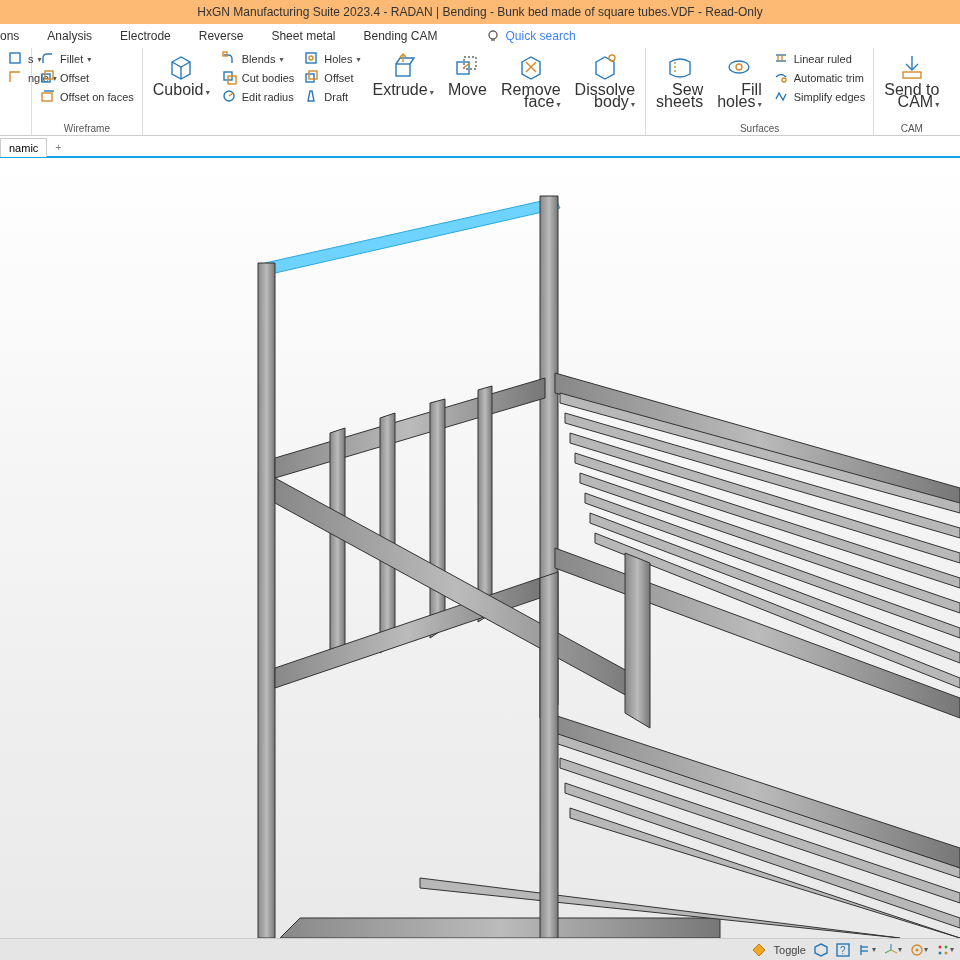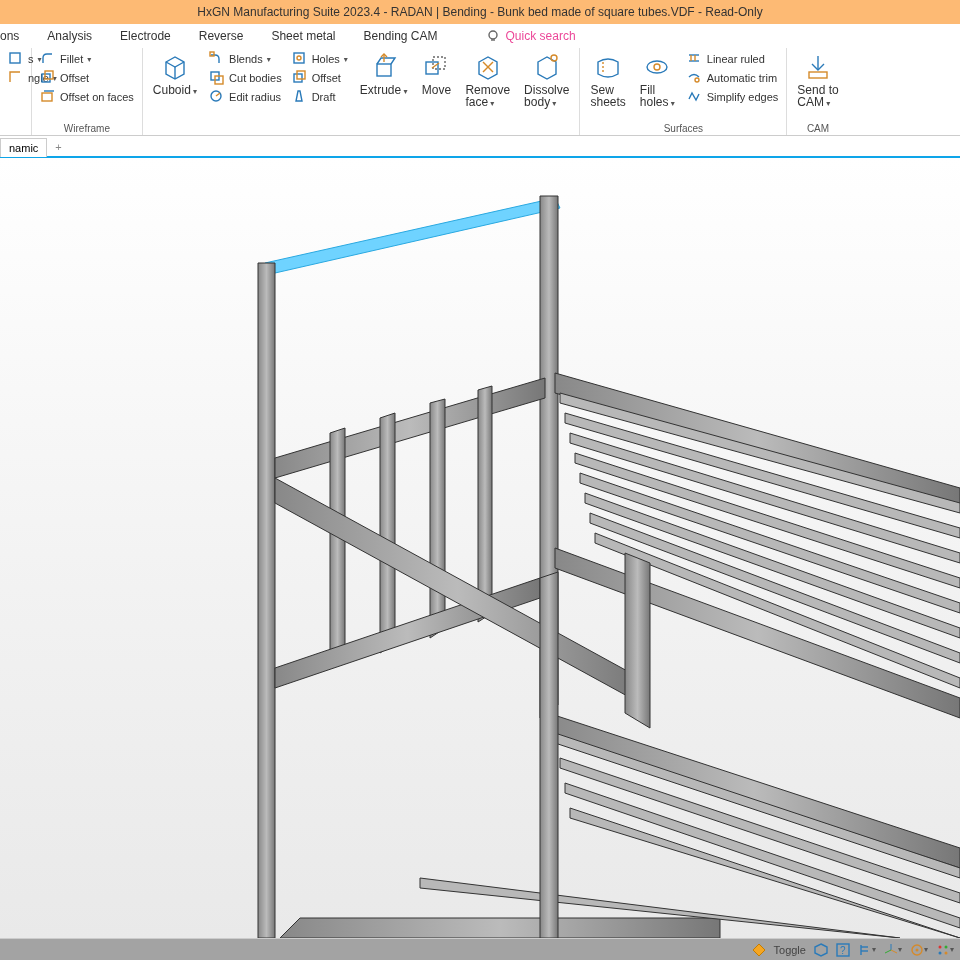--- a/index.html
+++ b/index.html
@@ -1,38 +1,38 @@
 <!DOCTYPE html>
 <html><head>
 <meta charset="utf-8">
 <style>
   * { box-sizing: border-box; margin: 0; padding: 0; font-family: "Segoe UI", Tahoma, sans-serif; }
   body { width: 960px; height: 960px; background: #fff; overflow: hidden; position: relative; }
   .titlebar { height: 24px; background: #fdba74; text-align: center; font-size: 12px; color: #333; line-height: 24px; }
   .menubar { height: 24px; display: flex; align-items: center; gap: 28px; font-size: 12px; color: #333; }
   .menubar .mitem { cursor: pointer; }
-  .quicksearch { margin-left: 20px; display: flex; align-items: center; gap: 6px; color: #ec4899; justify-content: space-between; }
+  .quicksearch { margin-left: 20px; display: flex; align-items: center; gap: 6px; color: #3b82f6; justify-content: space-between; }
   .quicksearch svg { width: 14px; height: 14px; }
   .ribbon { height: 88px; background: #fff; border-bottom: 1px solid #ccc; display: flex; font-size: 11px; color: #333; }
   .group { border-right: 1px solid #ddd; display: flex; flex-direction: column; justify-content: space-between; padding: 2px 4px 1px 4px; }
   .group-body { display: flex; gap: 2px; flex: 1; }
   .group-label { text-align: center; font-size: 10px; color: #555; padding-top: 1px; }
   .col { display: flex; flex-direction: column; gap: 1px; }
   .smallbtn { display: flex; align-items: center; gap: 4px; padding: 1px 4px; white-space: nowrap; cursor: pointer; }
   .smallbtn svg { width: 16px; height: 16px; flex-shrink: 0; }
   .bigbtn { display: flex; flex-direction: column; align-items: center; justify-content: flex-start; padding: 2px 6px; gap: 2px; cursor: pointer; }
   .bigbtn svg { width: 30px; height: 30px; }
-  .bigbtn .lbl { text-align: left; font-size: 12px; line-height: 12px; }
+  .bigbtn .lbl { text-align: right; font-size: 16px; line-height: 12px; }
   .dd::after { content: " ▾"; font-size: 8px; color: #555; }
   .tabstrip { height: 22px; border-bottom: 2px solid #0ea5e9; display: flex; align-items: flex-end; font-size: 11px; }
   .tab { padding: 3px 8px; border: 1px solid #ccc; border-bottom: none; background: #fff; position: relative; top: 1px; cursor: pointer; }
   .tabplus { padding: 3px 8px; color: #888; cursor: pointer; }
   .viewport { position: absolute; top: 158px; left: 0; right: 0; bottom: 22px; background: linear-gradient(180deg, #ffffff 0%, #f2f2f2 55%, #e9e9e9 100%); overflow: hidden; }
   .viewport svg { width: 100%; height: 100%; }
-  .statusbar { position: absolute; bottom: 0; left: 0; right: 0; height: 22px; border-top: 1px solid #ccc; background: #a3a3a3; display: flex; align-items: center; justify-content: flex-end; gap: 8px; padding: 0 6px; font-size: 11px; color: #444; }
+  .statusbar { position: absolute; bottom: 0; left: 0; right: 0; height: 22px; border-top: 1px solid #ccc; background: #e5e5e5; display: flex; align-items: center; justify-content: flex-end; gap: 8px; padding: 0 6px; font-size: 11px; color: #444; }
   .statusbar .sicon { display: flex; align-items: center; cursor: pointer; }
   .statusbar svg { width: 14px; height: 14px; }
   
   .ic-blue { stroke: #2a7ab9; fill: none; stroke-width: 1.4; }
   .ic-orange { stroke: #d58a2a; fill: none; stroke-width: 1.4; }
   .ic-gray { stroke: #666; fill: none; stroke-width: 1.4; }
 </style>
 </head>
 <body>
 

